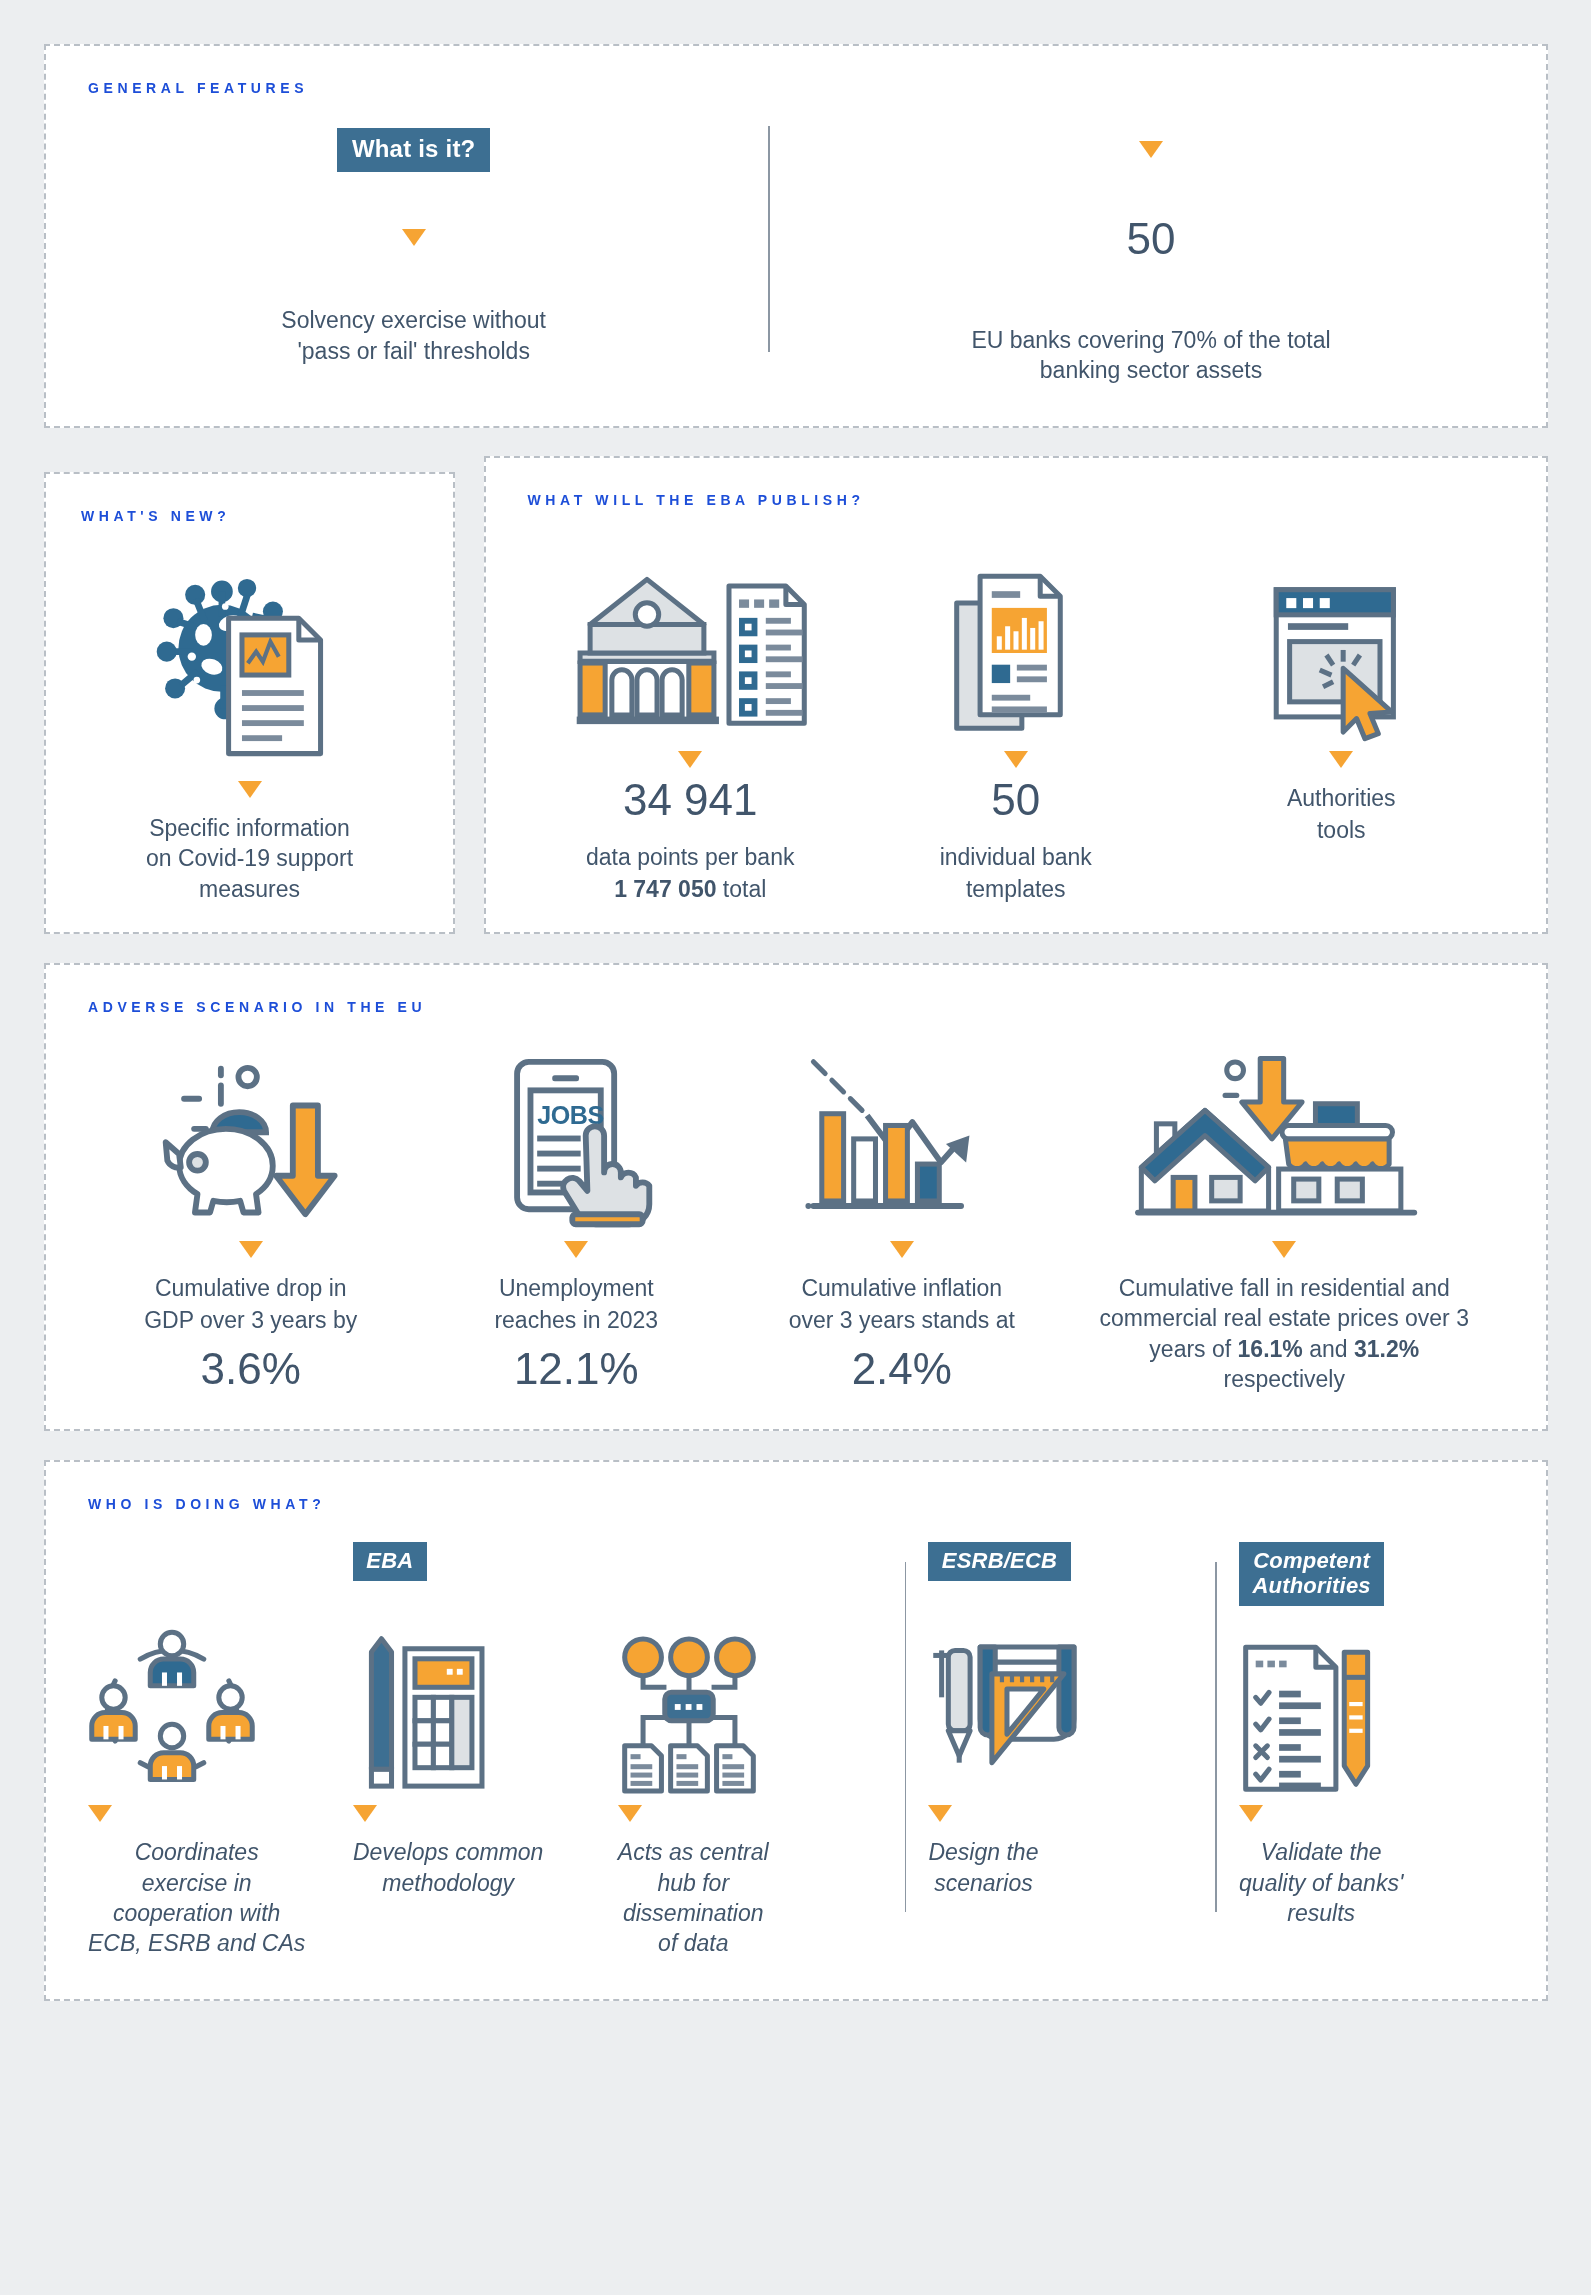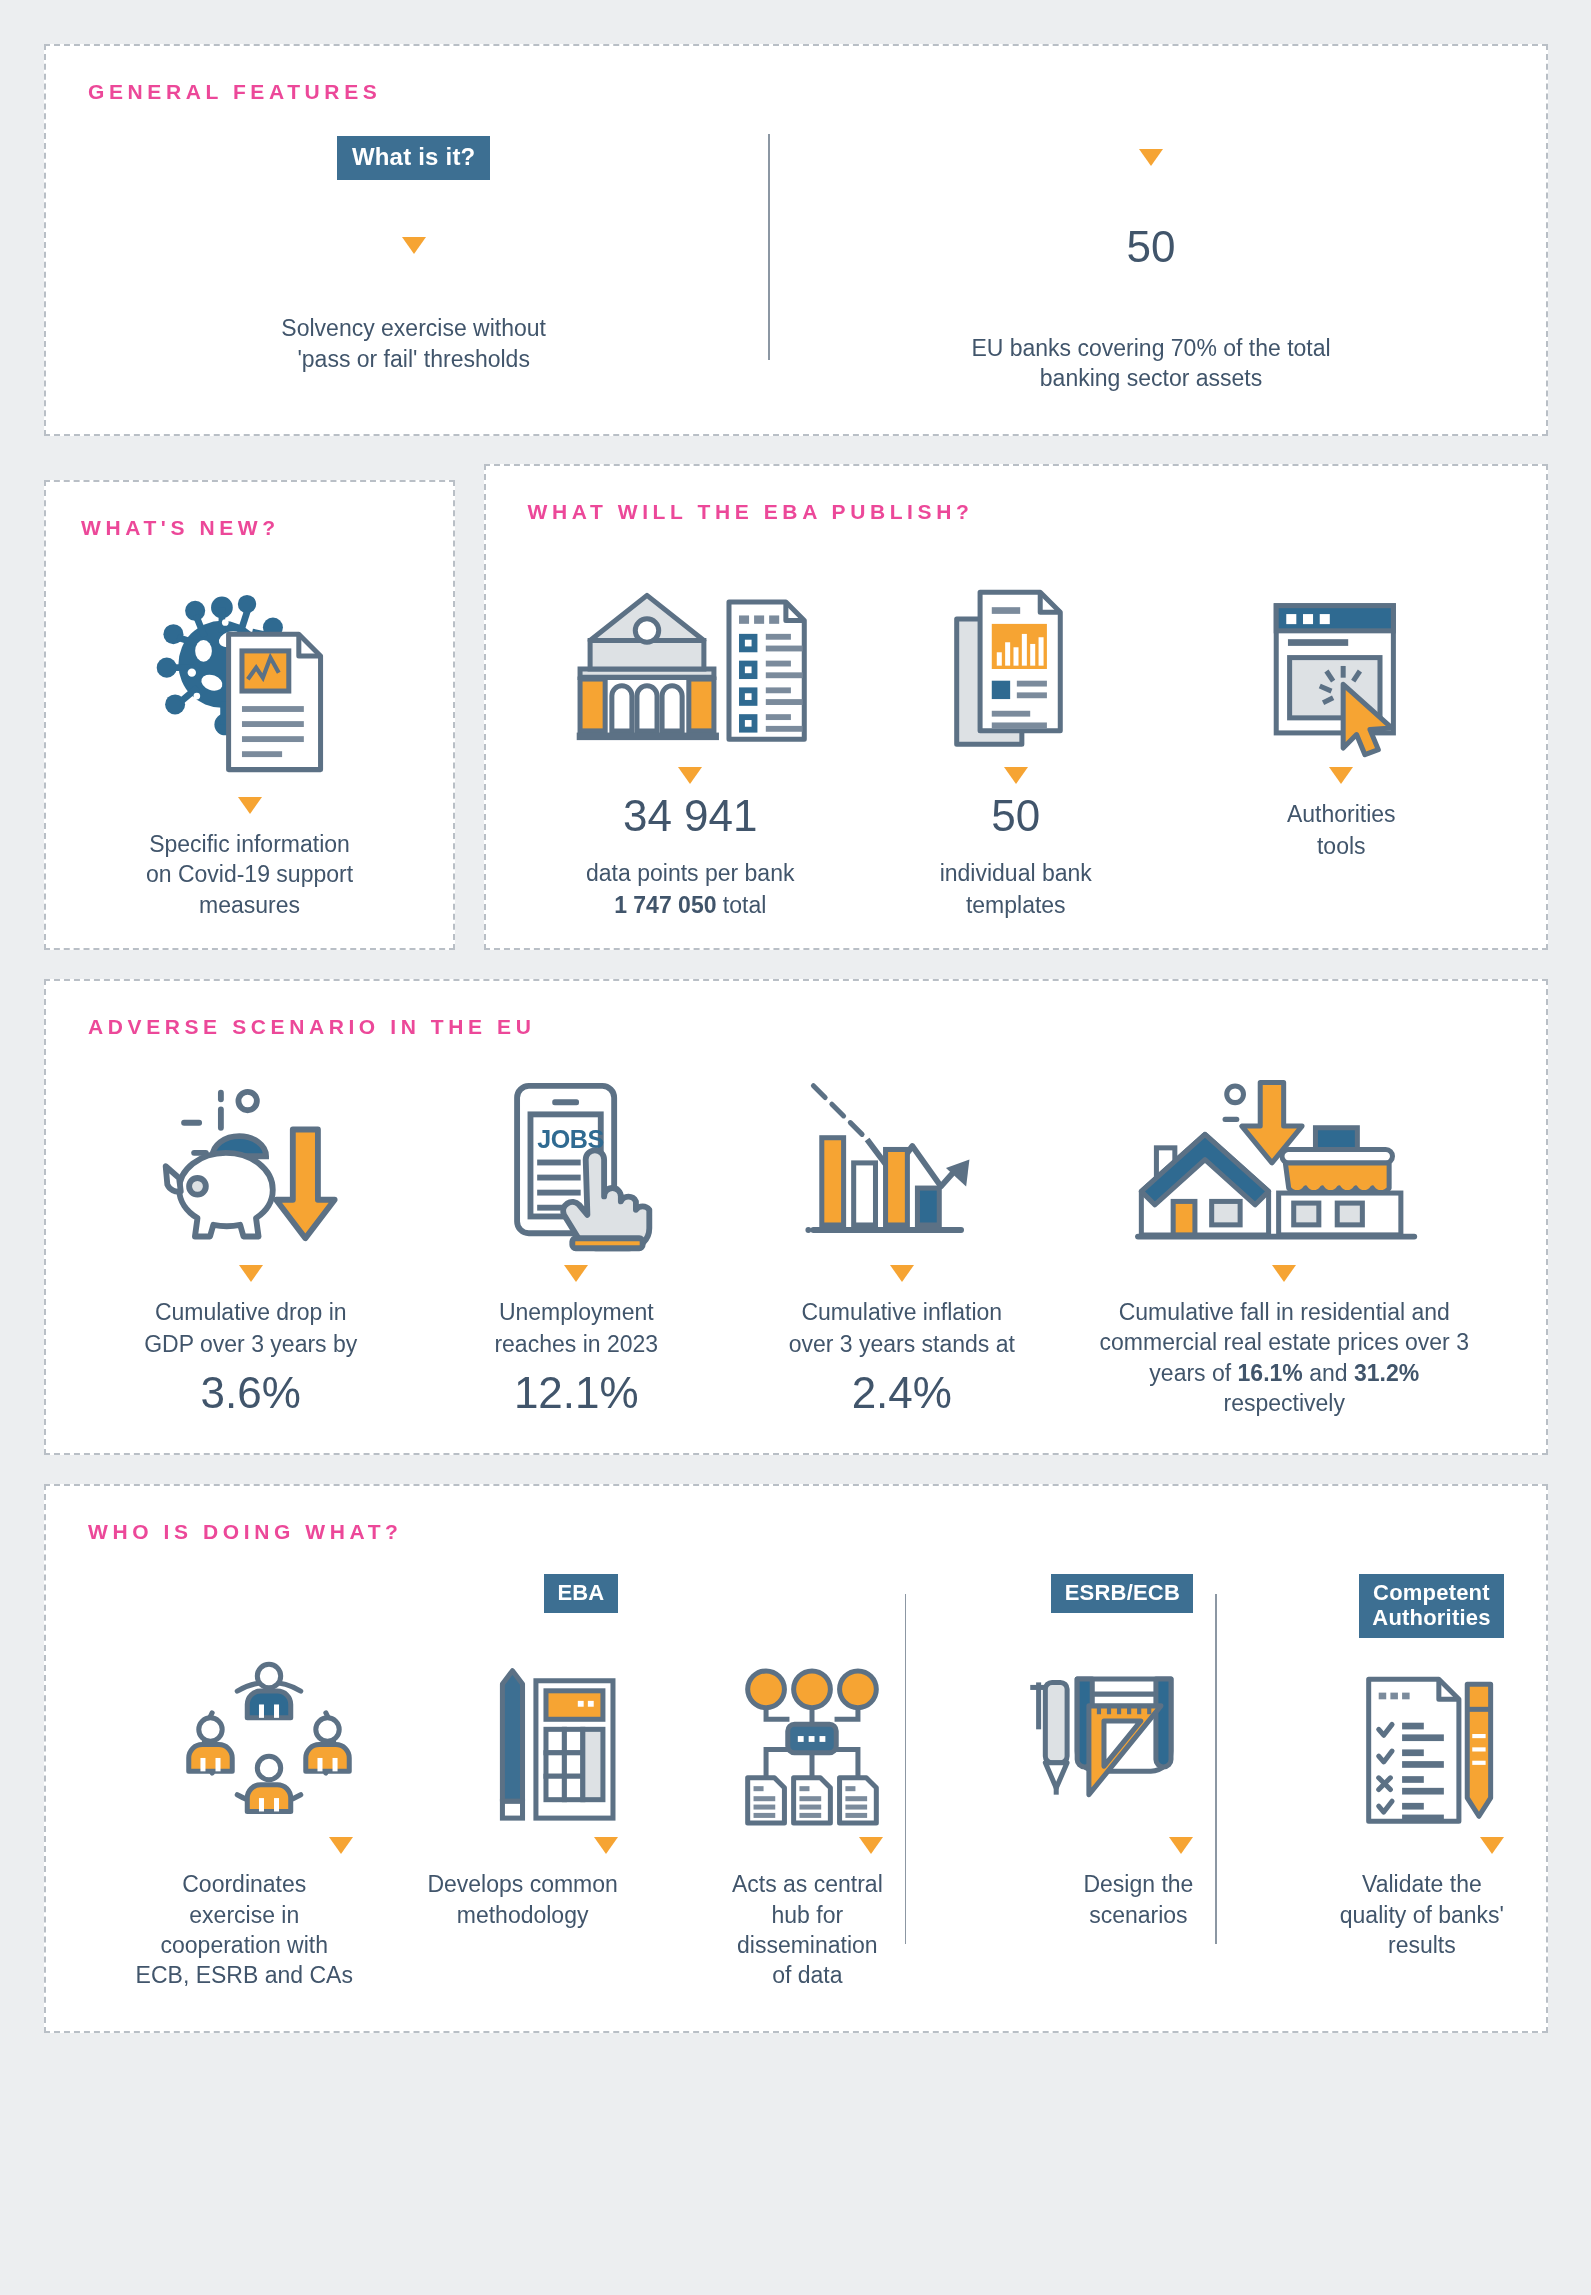--- a/index.html
+++ b/index.html
@@ -23,22 +23,22 @@
   
   .panel {
     background: #ffffff;
     border: 2.5px dashed #b9bfc6;
     position: relative;
   }
   .panel-row { display: flex; gap: 28.5px; align-items: flex-end; }
   .panel-row > .panel { }
 
   .sec-title {
-    color: #ec4899;
-    font-size: 21px;
+    color: #1d4ed8;
+    font-size: 14px;
     font-weight: bold;
     letter-spacing: 4.6px;
     text-transform: uppercase;
     font-stretch: condensed;
   }
 
   
   #sec-general { padding: 34px 42px 40px 42px; }
   .gen-body {
     display: flex;
@@ -111,21 +111,21 @@
   .row-items { display: flex; margin-top: 20px; }
 
   
   #sec-adverse { padding: 34px 42px 35px 42px; }
 
   
   #sec-who { padding: 34px 42px 40px 42px; }
   .who-body { display: flex; margin-top: 22px; align-items: stretch; }
   .who-group { display: flex; position: relative; }
   .who-divider { width: 1.7px; background: #8c97a3; margin: 28.5px 22px 47px 22px; }
-  .who-col { display: flex; flex-direction: column; align-items: flex-end; }
+  .who-col { display: flex; flex-direction: column; align-items: flex-start; font-style: italic; }
   .tag-slot { height: 90px; display: flex; align-items: flex-start; justify-content: center; padding-top: 8.4px; }
   .icon-slot { height: 168px; display: flex; align-items: flex-end; justify-content: center; }
   .tag.small { font-size: 22px; padding: 5.9px 13.4px 7.5px 13.4px; }
 
   svg { display: block; overflow: visible; }
 </style>
 </head>
 <body>
 
 <div class="page">

